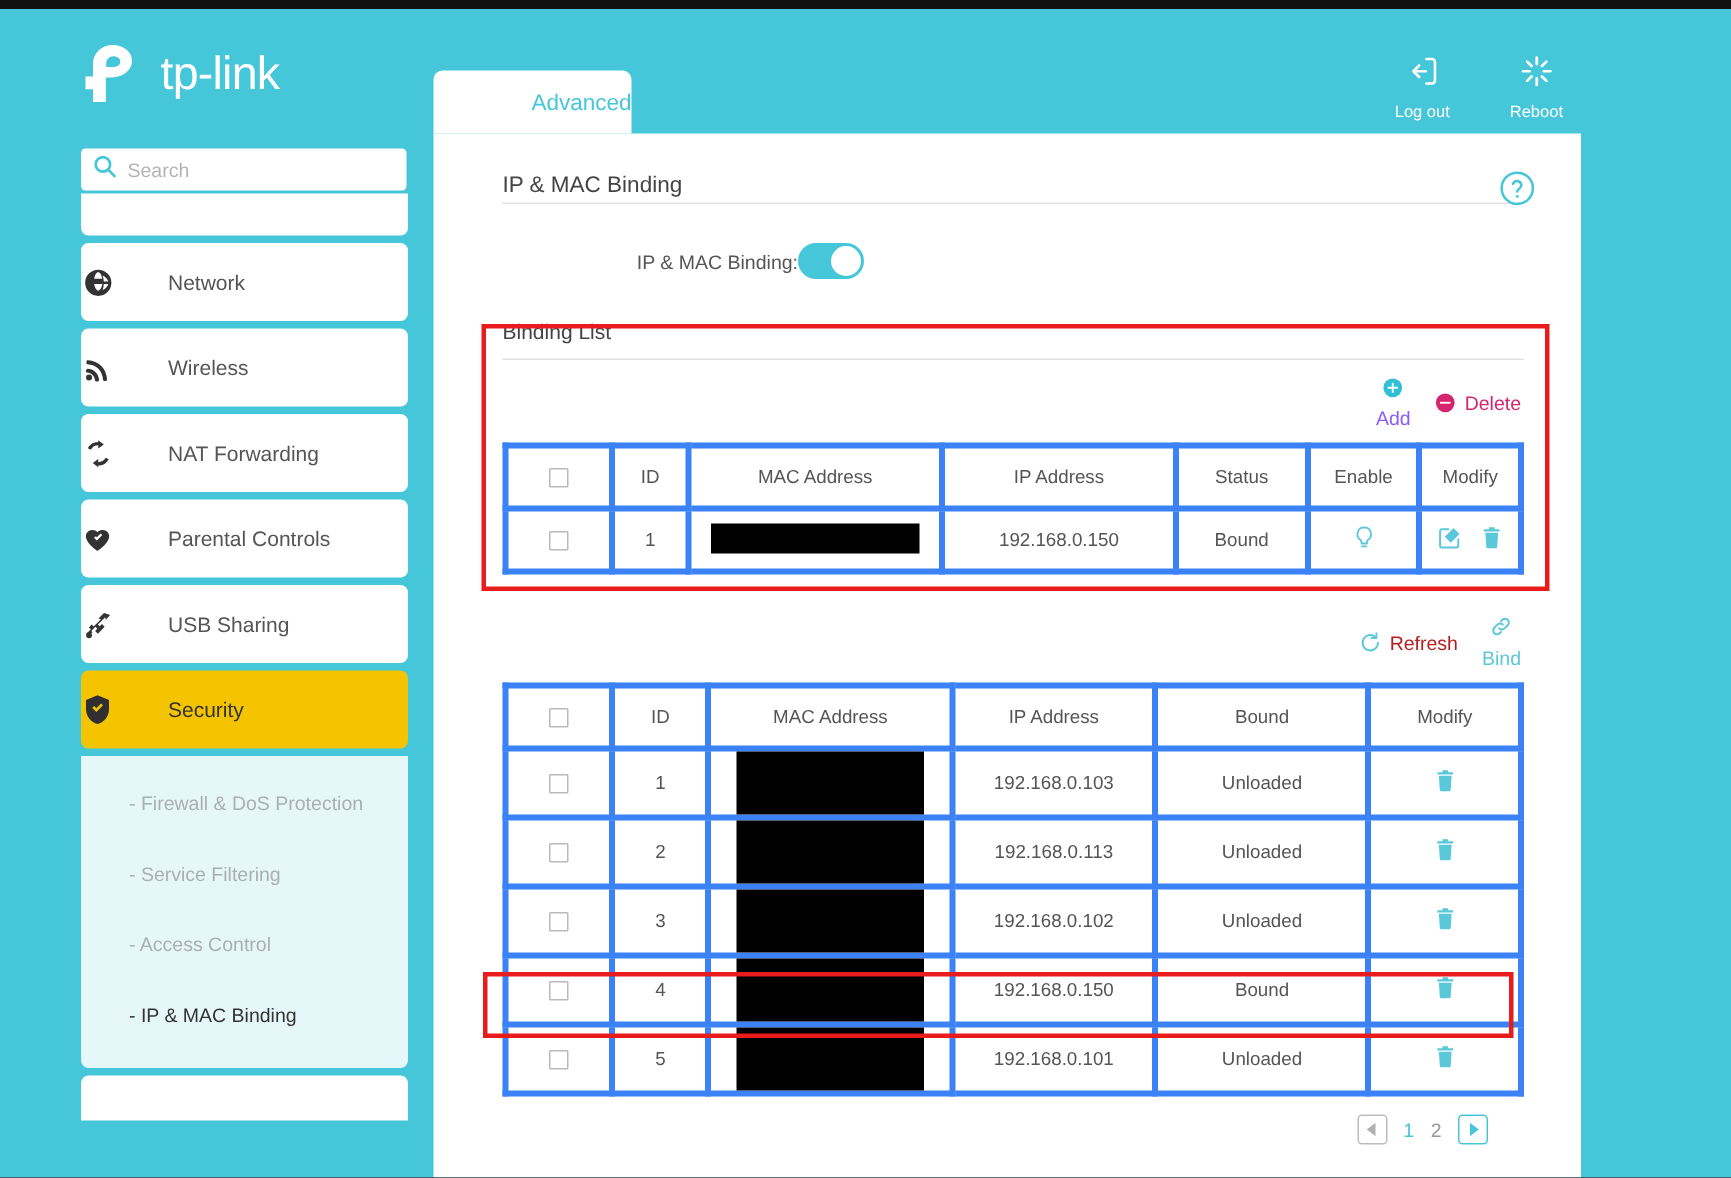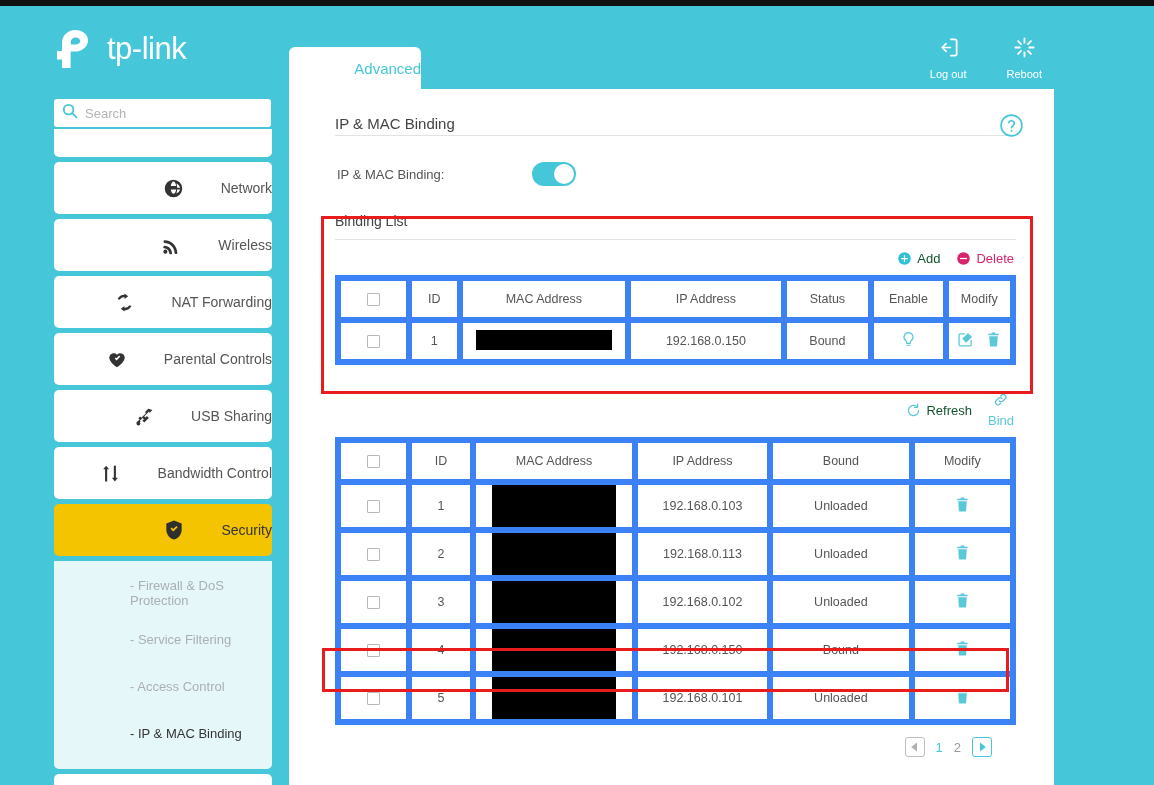--- a/index.html
+++ b/index.html
@@ -53,34 +53,34 @@
     background: #fff; border-radius: 0 0 5px 5px; margin-bottom: 5px;
   }
   .nav-clip-inner {
     height: 57px; margin-top: -29px;
     display: flex; align-items: center; padding-left: 30px; gap: 18px;
     font-size: 14px; color: #4a4a4a;
   }
   .nav-item {
     height: 52px; background: #fff; border-radius: 5px;
     display: flex; align-items: center; 
-    margin-bottom: 5px; gap: 36px; cursor: pointer; justify-content: flex-end;
+    margin-bottom: 5px; gap: 36px; cursor: pointer;
   }
   .nav-item .nav-label { font-size: 14px; color: #555; }
   .nav-item.active { background: #f5c400; }
   .nav-item.active .nav-label { color: #333; }
   .nav-icon { width: 22px; height: 22px; display: flex; align-items: center; justify-content: center; color: #333; }
 
   .submenu {
     background: #e6f7fa; border-radius: 0 0 5px 5px;
     padding: 8px 0 12px 0; margin-bottom: 5px;
   }
   .sub-item {
     height: 47px; display: flex; align-items: center;
-    padding-left: 76px; font-size: 13px; color: #a8b0b3; cursor: pointer;
+    padding-left: 32px; font-size: 13px; color: #a8b0b3; cursor: pointer;
   }
   .sub-item.active { color: #333; }
 
   .nav-clip-bottom {
     height: 30px; overflow: hidden;
     background: #fff; border-radius: 5px 5px 0 0;
   }
   .nav-clip-bottom-inner {
     height: 52px; display: flex; align-items: center;
     padding-left: 30px; gap: 18px; font-size: 14px; color: #555;
@@ -115,51 +115,51 @@
   .sec-title {
     font-size: 15px; color: #444; padding-bottom: 3px;
     border-bottom: 1px solid #e2e2e2;
   }
   .help-icon {
     position: absolute; right: 30px; top: 24px; cursor: pointer;
   }
   .toggle-row {
     display: flex; align-items: center; margin-top: 26px; padding-left: 2px;
   }
-  .toggle-label { font-size: 13px; color: #555; width: 195px; }
+  .toggle-label { font-size: 13px; color: #555; width: 195px; text-align: right; }
   .toggle {
     width: 44px; height: 24px; border-radius: 12px;
     background: #46c7d9; position: relative; cursor: pointer;
   }
   .toggle .knob {
     position: absolute; right: 2px; top: 2px;
     width: 20px; height: 20px; border-radius: 50%; background: #fff;
   }
 
   .block { margin-top: 27px; position: relative; }
   .block-title {
     font-size: 14px; color: #444; padding-bottom: 10px;
     border-bottom: 1px solid #e2e2e2;
   }
   .actions {
     display: flex; justify-content: flex-end; align-items: center;
     gap: 16px; margin-top: 11px; padding-right: 2px;
   }
   .act { display: flex; align-items: center; gap: 5px; font-size: 13px; cursor: pointer; }
-  .act.add { color: #14532d; }
+  .act.add { color: #8b5cf6; flex-direction: column; }
   .act.del { color: #d6246e; }
-  .act.refresh { color: #14532d; }
+  .act.refresh { color: #b91c1c; }
   .act.bind { color: #5bc8da; flex-direction: column; }
 
   table.grid {
     width: 100%; border-collapse: collapse; margin-top: 9px;
     table-layout: fixed;
   }
   table.grid th, table.grid td {
-    border: 6px solid #3b82f6; text-align: center;
+    border: 4px solid #3b82f6; text-align: center;
     font-size: 12.5px; color: #555; font-weight: normal;
     height: 42px; vertical-align: middle;
   }
   .cb {
     width: 13px; height: 13px; border: 1px solid #b9b9b9;
     background: #fff; display: inline-block; border-radius: 1px;
     cursor: pointer; vertical-align: middle;
   }
   .redact { background: #000; display: inline-block; height: 20px; width: 84%; }
   .redact.tall { height: 42px; width: 79%; vertical-align: top; margin: 0; }
@@ -268,29 +268,20 @@
       <div class="nav-item">
         <span class="nav-icon">
           <svg width="21" height="21" viewBox="0 0 24 24" fill="#333">
             <path d="M16.5 3l4.5 1.6-3.2 3.5-.5-1.9-5.6 5.6 1.4 1.4 1.7-1.7 2.1 2.1-5.2 5.2-2.1-2.1 1.7-1.7-1.4-1.4-3.2 3.2.9.9-3.4 2.6L2 17.5l1.2 1.2 3.2-3.2-1.5-1.5 2.1-2.1 1.5 1.5 5.6-5.6-1.9-.5L15.4 4z"></path>
             <circle cx="5" cy="20" r="2.2"></circle>
           </svg>
         </span>
         <span class="nav-label">USB Sharing</span>
       </div>
 
-      <div class="nav-item">
-        <span class="nav-icon">
-          <svg width="21" height="21" viewBox="0 0 24 24" fill="#333">
-            <path d="M7 3l3.4 4.2H8.2V21H5.8V7.2H3.6z"></path>
-            <path d="M17 21l-3.4-4.2h2.2V3h2.4v13.8h2.2z"></path>
-          </svg>
-        </span>
-        <span class="nav-label">Bandwidth Control</span>
-      </div>
 
       <div class="nav-item active">
         <span class="nav-icon">
           <svg width="20" height="22" viewBox="0 0 24 26" fill="#2f2f2f">
             <path d="M12 1.5L2.8 5.3v7.4c0 5.5 3.9 10.6 9.2 11.8 5.3-1.2 9.2-6.3 9.2-11.8V5.3z"></path>
             <path d="M16.4 9.6l-5.3 5.3-3.3-3.3 1.5-1.5 1.8 1.8 3.8-3.8z" fill="#f5c400"></path>
           </svg>
         </span>
         <span class="nav-label">Security</span>
       </div>

